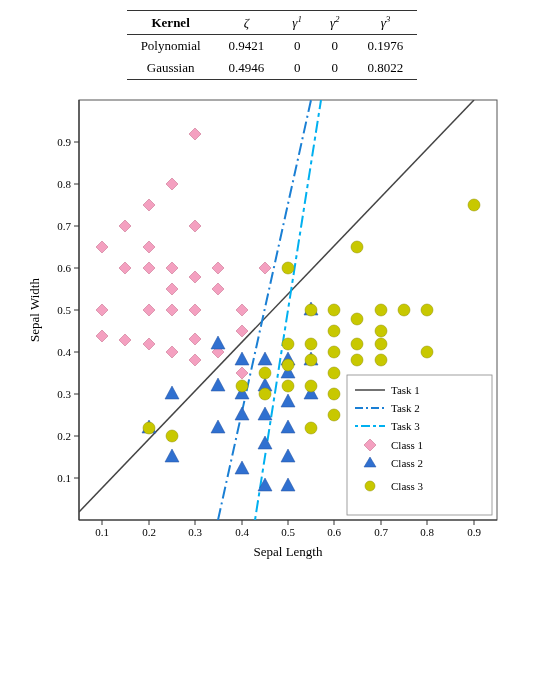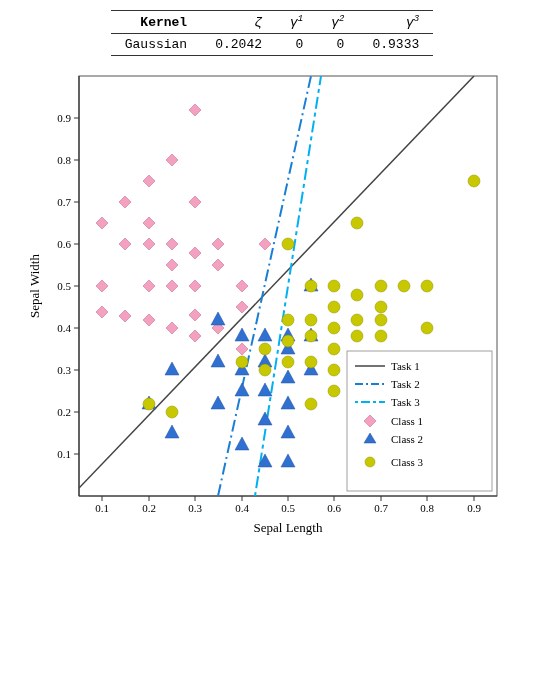--- a/index.html
+++ b/index.html
@@ -24,22 +24,21 @@
       margin-bottom: 10px;
     }
 
     table {
       border-collapse: collapse;
       font-size: 13px;
     }
 
     table th, table td {
       padding: 3px 14px;
-      text-align: right;
-      font-family: Liberation Mono, monospace;
+      text-align: center;
     }
 
     table thead tr {
       border-top: 1.5px solid #333;
       border-bottom: 1.5px solid #333;
     }
 
     table tbody tr:last-child {
       border-bottom: 1.5px solid #333;
     }
@@ -88,25 +87,32 @@
         <tr>
           <th class="kernel-header">Kernel</th>
           <th><i>ζ</i></th>
           <th><i>γ</i><sup>1</sup></th>
           <th><i>γ</i><sup>2</sup></th>
           <th><i>γ</i><sup>3</sup></th>
         </tr>
       </thead>
       <tbody>
         <tr>
-          <td>Gaussian</td>
-          <td>0.2042</td>
+          <td>Polynomial</td>
+          <td>0.9421</td>
           <td>0</td>
           <td>0</td>
-          <td>0.9333</td>
+          <td>0.1976</td>
+        </tr>
+        <tr>
+          <td>Gaussian</td>
+          <td>0.4946</td>
+          <td>0</td>
+          <td>0</td>
+          <td>0.8022</td>
         </tr>
       </tbody>
     </table>
   </div>
 
   <div class="chart-container">
     <div class="chart-wrapper">
       <svg class="chart" viewBox="0 0 490 490">
 
         <defs>

